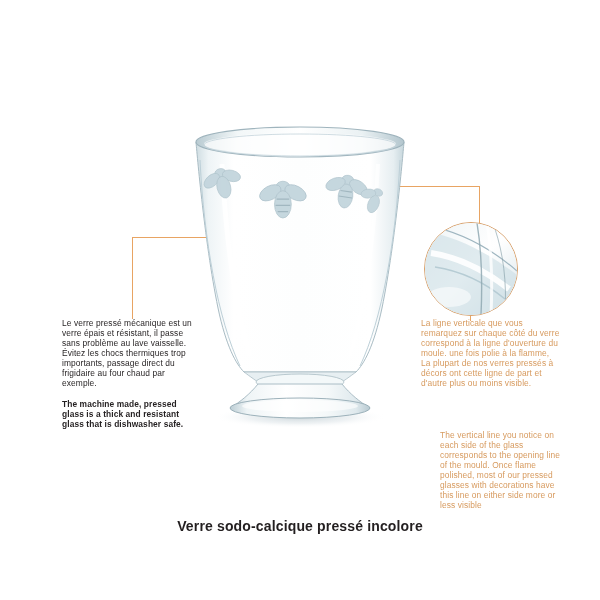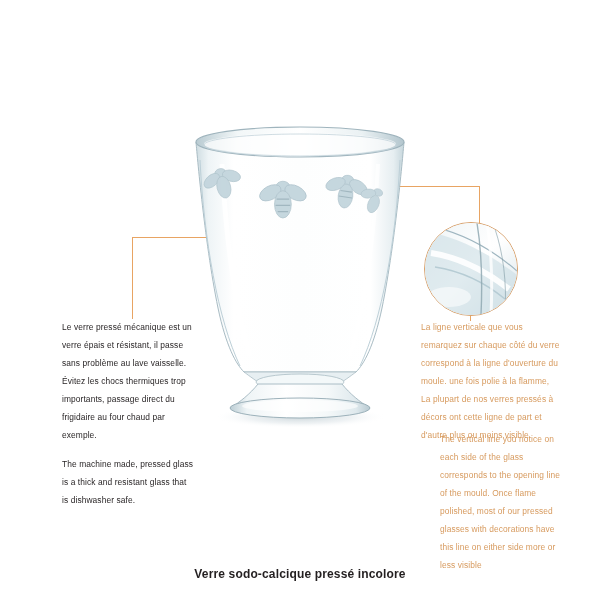--- a/index.html
+++ b/index.html
@@ -48,30 +48,30 @@
     border: 1px solid #d9a06a;
     overflow: hidden;
     background: #f4f7f8;
   }
   .zoom-bubble svg { display: block; }
 
   
   .text-block {
     position: absolute;
     font-size: 8.4px;
-    line-height: 18px;
+    line-height: 10px;
     letter-spacing: .1px;
   }
   .txt-left {
     left: 62px;
     top: 318px;
     width: 132px;
     color: #231f20;
   }
-  .txt-left .para2 { margin-top: 11px; }
+  .txt-left .para2 { margin-top: 11px; font-weight: bold; }
   .txt-left .para3 { margin-top: 0px; }
 
   .txt-right-fr {
     left: 421px;
     top: 318px;
     width: 140px;
     color: #d79a5e;
   }
   .txt-right-en {
     left: 440px;
@@ -80,25 +80,24 @@
     color: #d79a5e;
   }
 
   .caption {
     position: absolute;
     left: 0;
     top: 520px;
     width: 600px;
     text-align: center;
     color: #231f20;
-    font-size: 12px;
+    font-size: 14px;
     font-weight: bold;
     line-height: 13px;
     letter-spacing: .15px;
-    margin-top: 48px;
   }
   .caption .l2 { font-weight: bold; }
 </style>
 </head>
 <body>
 
 <div id="stage">
 
   <div class="leader h" style="left:132px; top:237px; width:86px;"></div>
   <div class="leader v" style="left:132px; top:237px; height:82px;"></div>

